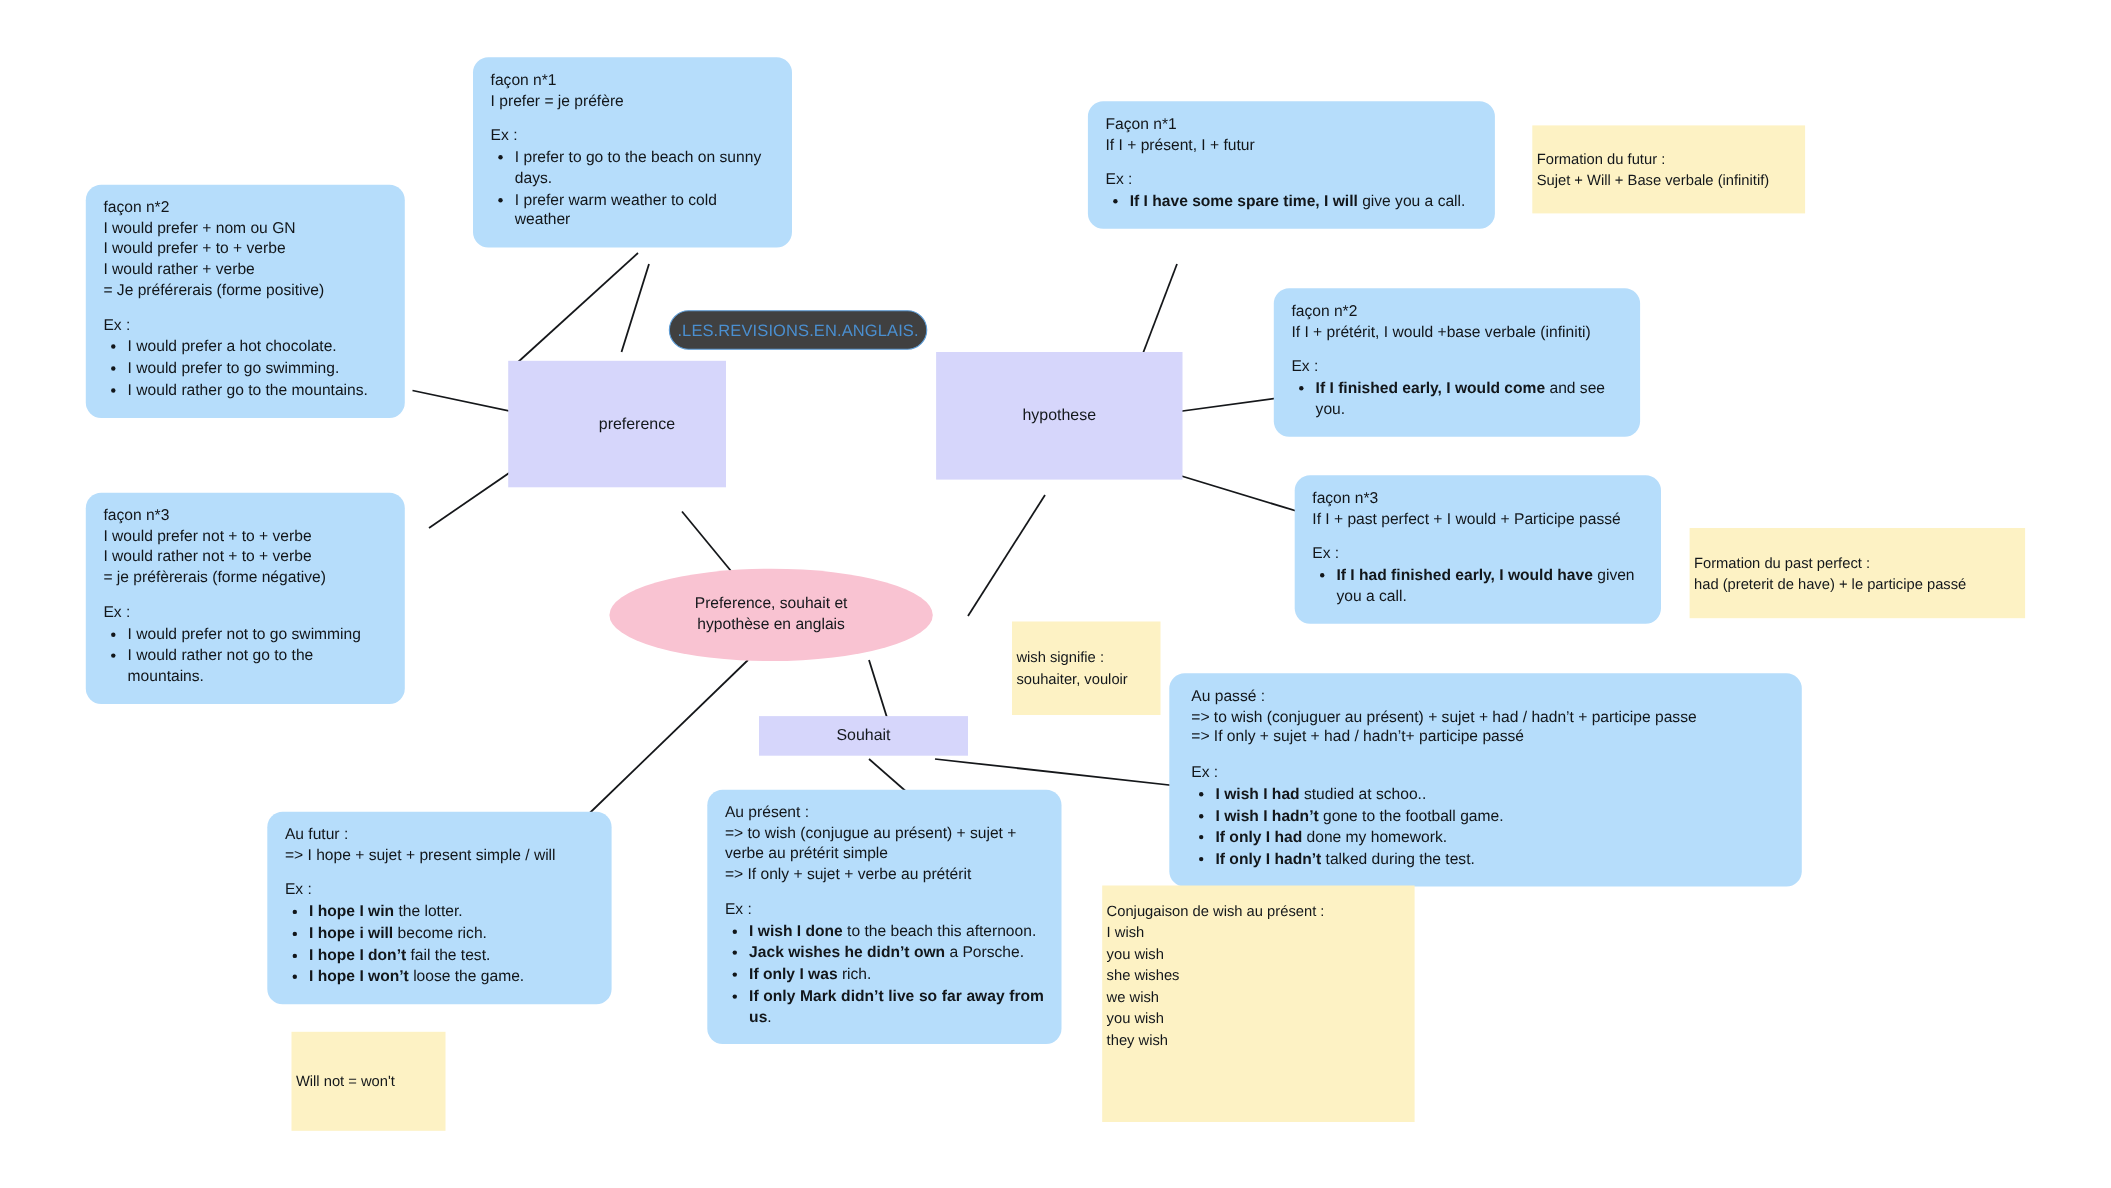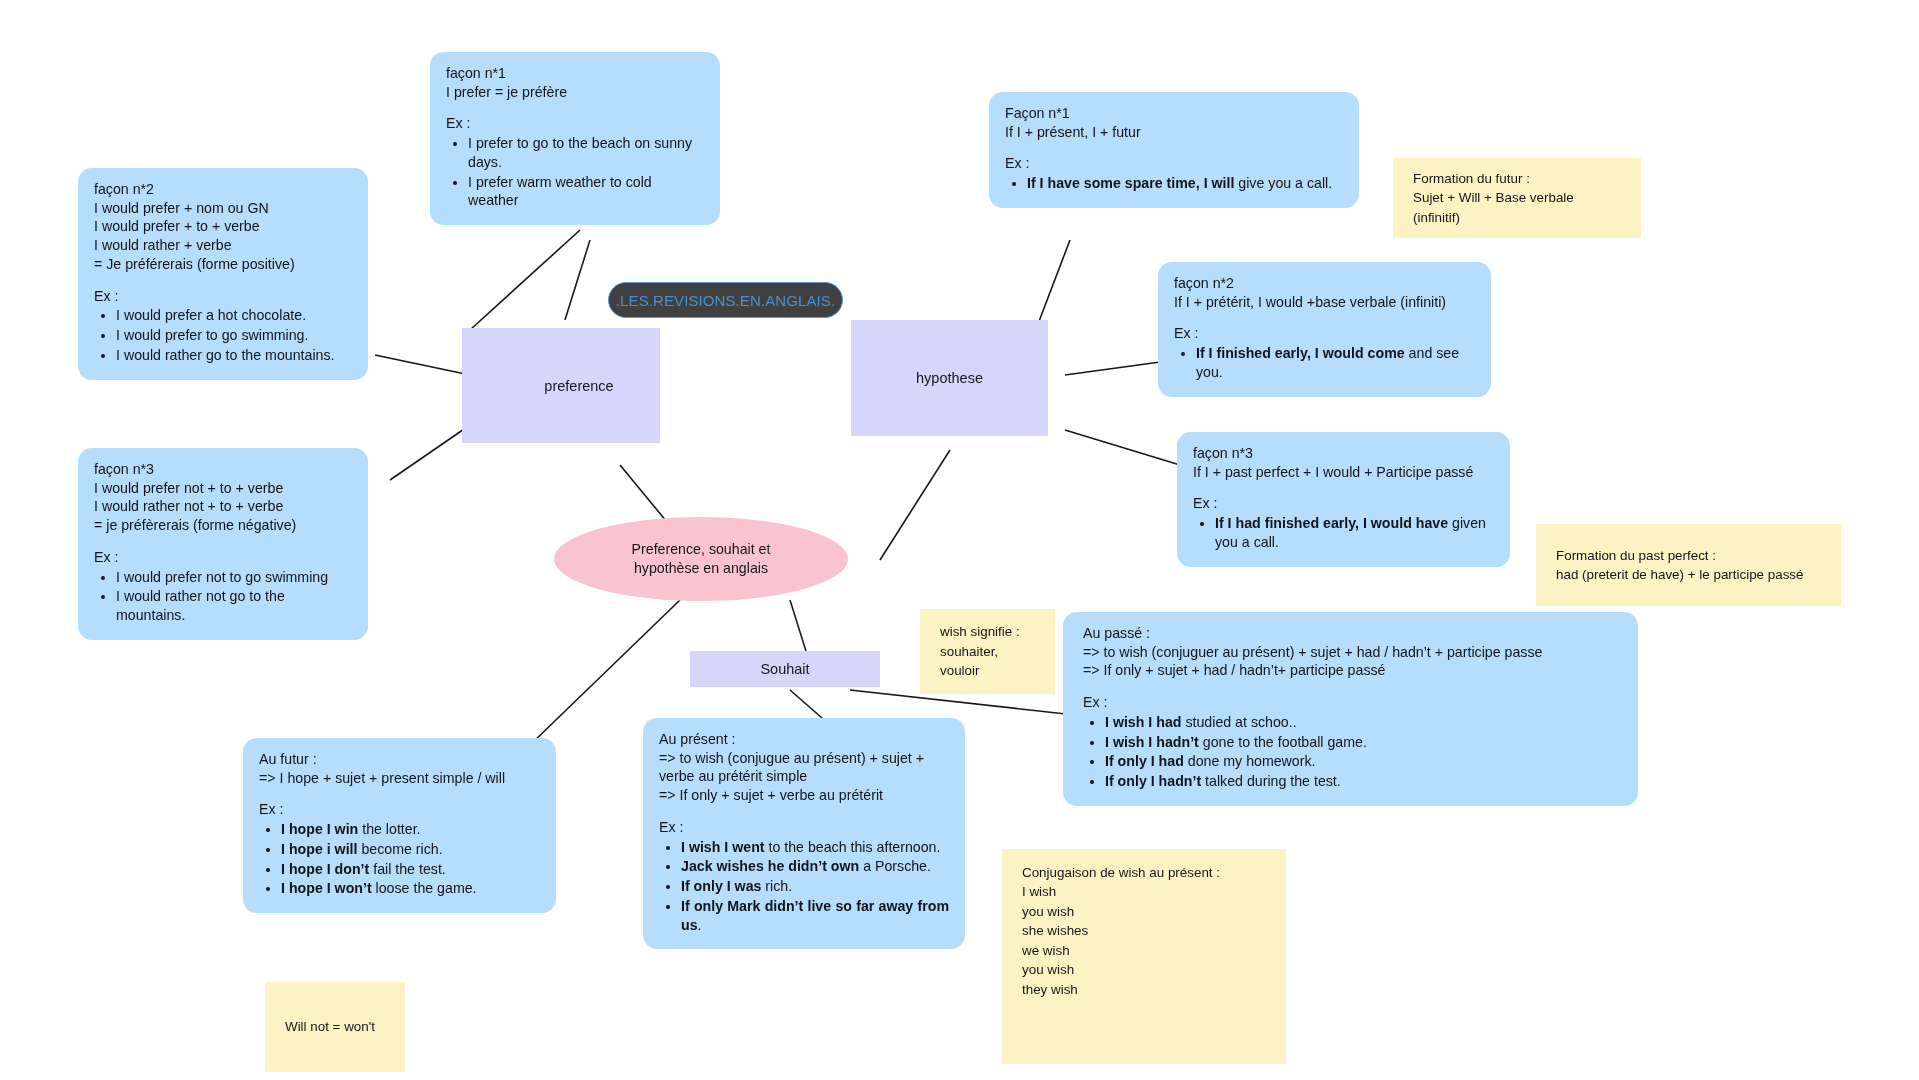--- a/index.html
+++ b/index.html
@@ -41,25 +41,24 @@
   .card li::marker { font-size: 13px; }
   .b { font-weight: bold; }
   .justify li { text-align: justify; }
 
   
   .note {
     background: #fdf2c4;
     font-size: 13.4px;
     line-height: 1.45;
     color: #13171b;
-    padding: 14px 20px;
+    padding: 14px 4px;
     white-space: pre-line;
     display: flex;
     align-items: center;
-    margin-top: 44px;
   }
 
   
   .cat {
     background: #d6d6fb;
     display: flex; align-items: center; justify-content: center;
     font-size: 14.5px;
     color: #14181c;
   }
 
@@ -112,21 +111,21 @@
     <line x1="1030" y1="345" x2="1070" y2="240"></line>
     <line x1="1065" y1="375" x2="1175" y2="360"></line>
     <line x1="1065" y1="430" x2="1180" y2="465"></line>
     <line x1="950" y1="450" x2="880" y2="560"></line>
   </svg>
 
   <div class="node pill" style="left:608px; top:282px; width:235px; height:36px;">.LES.REVISIONS.EN.ANGLAIS.</div>
 
   <div class="node cat" style="left:462px; top:328px; width:198px; height:115px;padding-left:36px;">preference</div>
 
-  <div class="node cat" style="left:851px; top:320px; width:197px; height:116px;">hypothese</div>
+  <div class="node cat" style="left:851px; top:320px; width:224px; height:116px;">hypothese</div>
 
   <div class="node cat" style="left:690px; top:651px; width:190px; height:36px;">Souhait</div>
 
   <div class="node central" style="left:554px; top:517px; width:294px; height:84px;">
     <div>
       <span>Preference, souhait et</span>
       <span>hypothèse en anglais</span>
     </div>
   </div>
 
@@ -210,21 +209,21 @@
       <li><span class="b">I hope I won’t</span><span> loose the game.</span></li>
     </ul>
   </div>
 
   <div class="node card justify" style="left:643px; top:718px; width:322px;">
     <div class="hdr">Au présent :
 =&gt; to wish (conjugue au présent)  + sujet + verbe au prétérit simple
 =&gt; If only + sujet + verbe au prétérit</div>
     <div class="exlabel">Ex :</div>
     <ul>
-      <li><span class="b">I  wish  I  went</span><span> to  the  beach  this afternoon.</span></li>
+      <li><span class="b">I  wish  I  done</span><span> to  the  beach  this afternoon.</span></li>
       <li><span class="b"> Jack wishes he didn’t own</span><span> a Porsche.</span></li>
       <li><span class="b">If only I was</span><span> rich.</span></li>
       <li><span class="b">If only Mark didn’t live so far away from us</span><span>.</span></li>
     </ul>
   </div>
 
   <div class="node card" style="left:1063px; top:612px; width:575px;padding-left:20px;">
     <div class="hdr">Au passé  :
 =&gt; to wish (conjuguer au présent)  + sujet + had / hadn’t + participe passe
 =&gt; If only + sujet + had / hadn’t+ participe passé</div>

